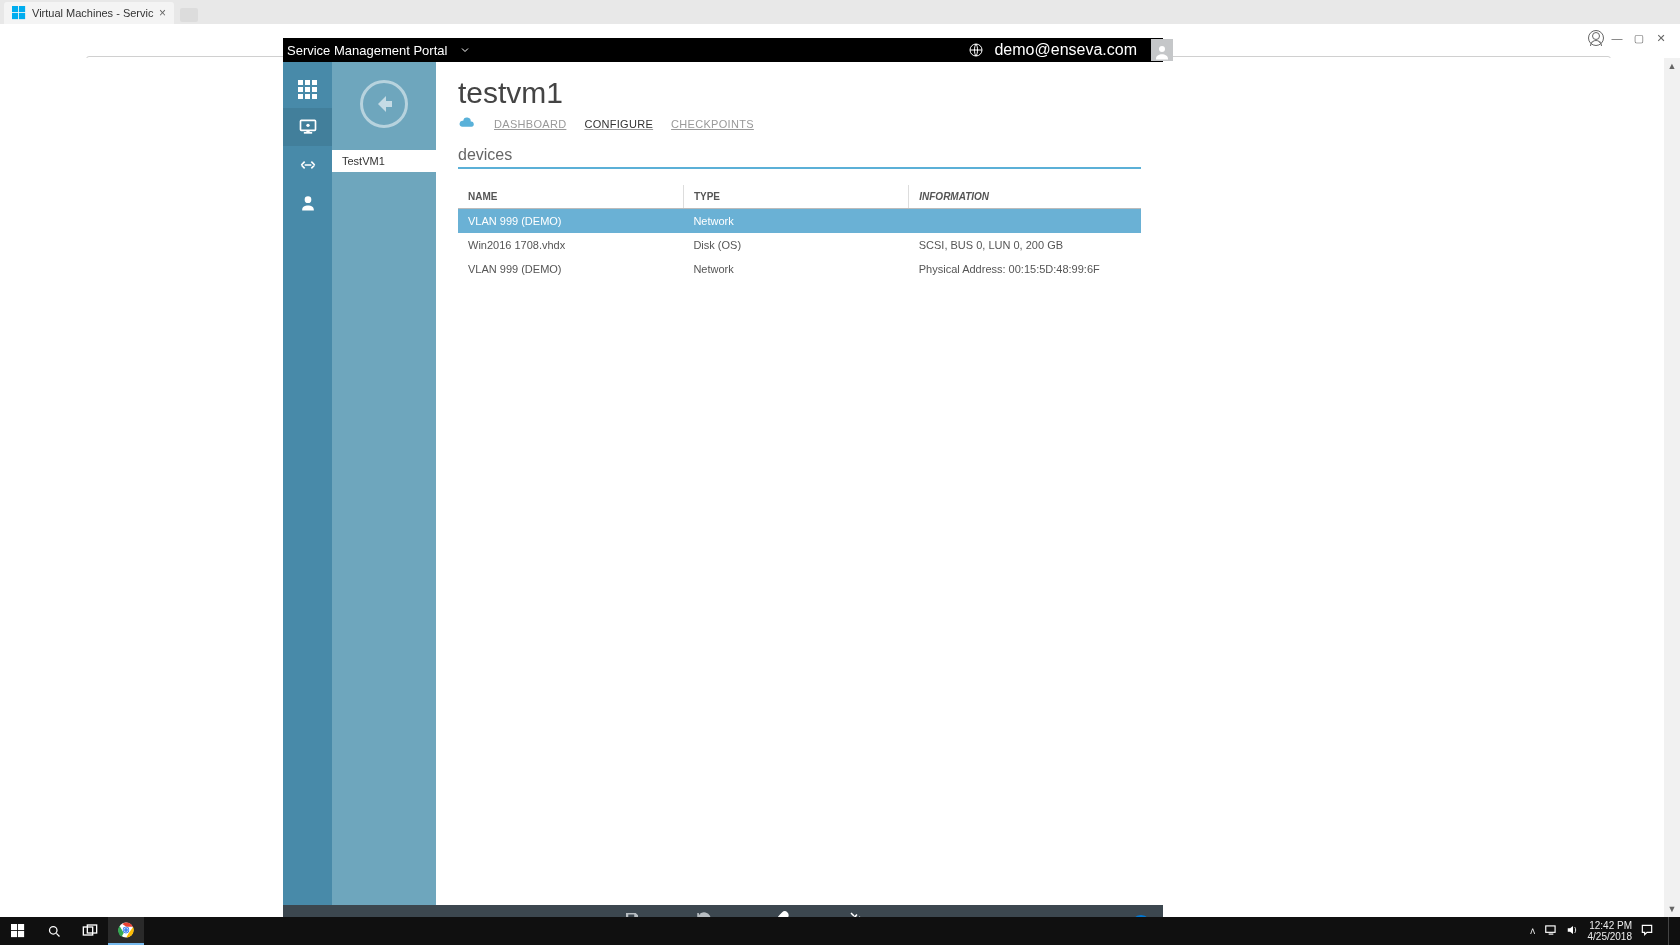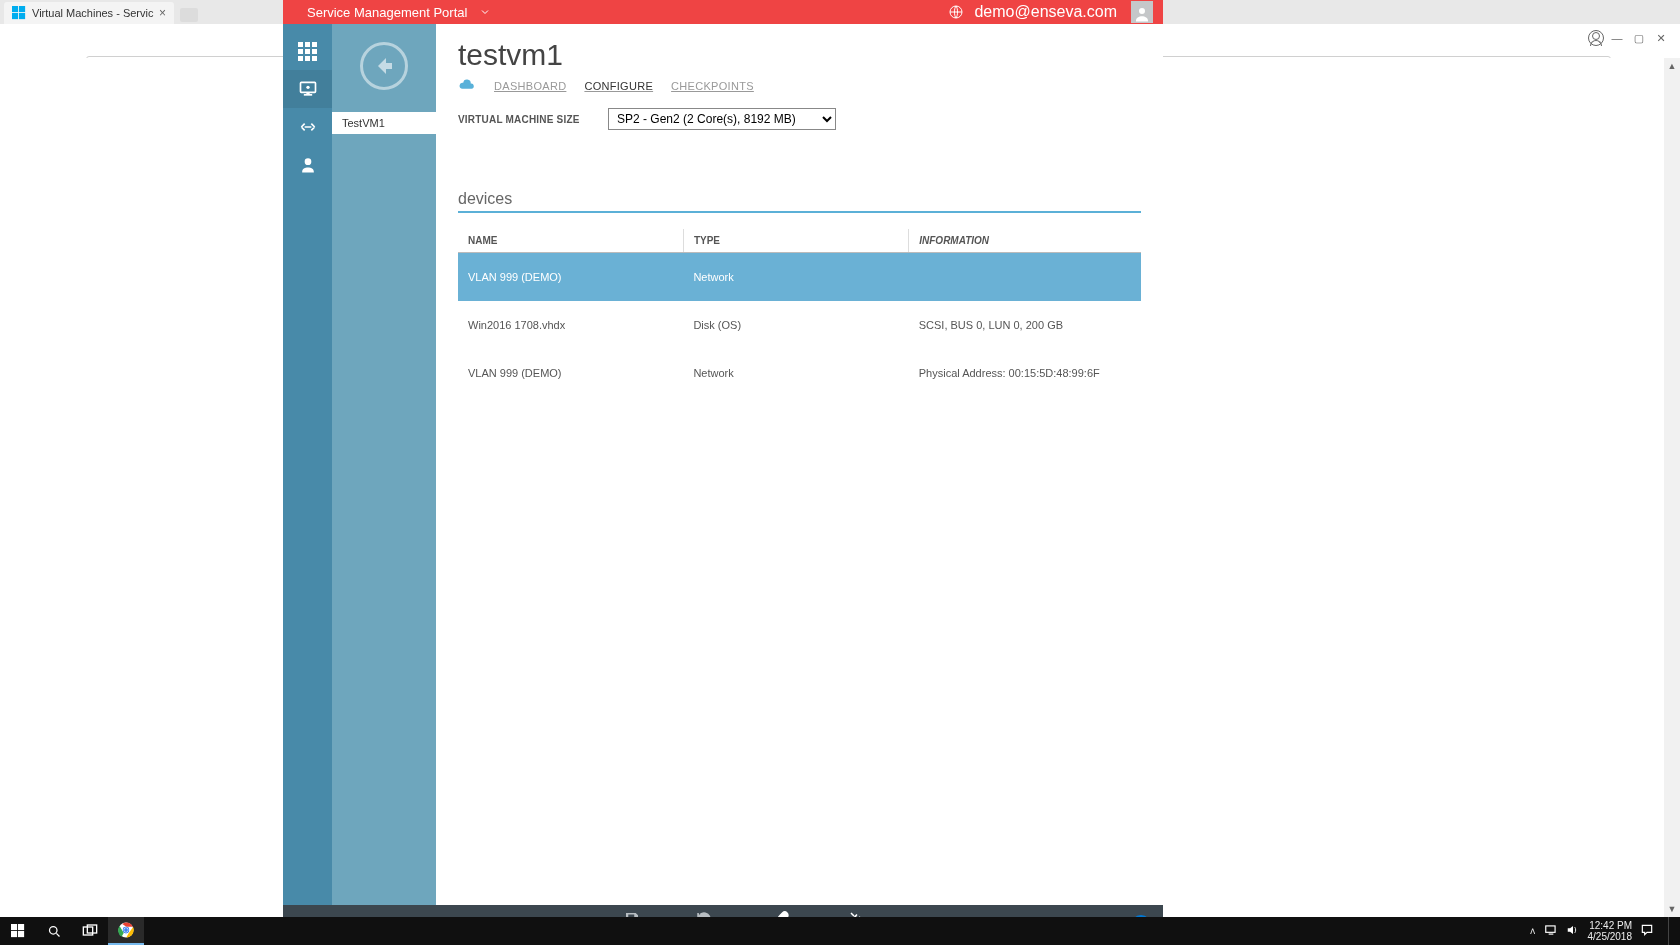--- a/index.html
+++ b/index.html
@@ -27,21 +27,21 @@
 .lock svg { width: 11px; height: 11px; margin-right: 3px; }
 .url-host { color: #0a8f0a; }
 .url-path { color: #333; }
 .url-proto { color: #888; }
 .addr-right { display: flex; gap: 6px; color: #5f6368; font-size: 13px; align-items: center; }
 
 
 .app-backdrop { position: absolute; top: 58px; left: 0; right: 16px; bottom: 28px; background: #fff; }
 .app-shell { width: 880px; position: absolute; left: 283px; top: 0; bottom: 0; display: flex; flex-direction: column; }
 
-.app-header { height: 24px; background: #ef4444; color: #fff; display: flex; align-items: center; font-size: 13px; padding: 0 24px; }
+.app-header { height: 24px; background: #000000; color: #fff; display: flex; align-items: center; font-size: 13px; padding: 0 4px; margin-top: 38px; }
 .app-header .portal-title { font-weight: 400; }
 .chev-down { margin-left: 12px; cursor: pointer; display: flex; align-items: center; }
 .hdr-right { margin-left: auto; display: flex; align-items: center; gap: 10px; font-size: 16px; }
 .globe-icon { display: inline-flex; }
 .avatar-box { width: 22px; height: 22px; background: #c5c7c9; margin-right: -14px; margin-left: 4px; display: flex; align-items: flex-end; justify-content: center; }
 .avatar-box svg { width: 18px; height: 18px; fill: #fff; }
 
 .app-body { flex: 1; position: relative; display: flex; background: #fff; overflow: hidden; }
 .rail { width: 49px; background: #488aa9; display: flex; flex-direction: column; align-items: center; padding-top: 8px; }
 .rail .rail-item { width: 49px; height: 38px; display: flex; align-items: center; justify-content: center; color: #fff; cursor: pointer; position: relative; }
@@ -66,21 +66,21 @@
 .section-head { font-size: 16px; font-weight: 400; color: #666; border-bottom: 2px solid #5bb0d7; padding-bottom: 3px; margin-bottom: 16px; position: relative; }
 .help-q { position: absolute; right: 0; bottom: 3px; width: 14px; height: 14px; border-radius: 50%; background: #ddd; color: #fff; font-size: 10px; text-align: center; line-height: 14px; }
 
 .form-row { display: flex; align-items: center; margin-bottom: 60px; }
 .form-label { font-size: 10px; font-weight: 600; color: #555; width: 150px; letter-spacing: 0.2px; }
 .form-select { width: 228px; height: 22px; font-size: 12px; padding: 0 4px; border: 1px solid #888; background: #fff; }
 
 .dev-table { width: 100%; font-size: 11px; border-collapse: collapse; margin-top: 8px; }
 .dev-table th { text-align: left; font-weight: 600; color: #555; padding: 6px 10px; border-bottom: 1px solid #bbb; font-size: 10px; }
 .dev-table th + th { border-left: 1px solid #ddd; }
-.dev-table td { padding: 18px 10px; color: #555; }
+.dev-table td { padding: 6px 10px; color: #555; }
 .dev-table tr.selected td { background: #6ab1d5; color: #fff; }
 .col-name { width: 33%; }
 .col-type { width: 33%; }
 .col-info { width: 34%; font-style: italic; }
 
 .app-footer { height: 40px; background: #3c474f; display: flex; align-items: center; color: #fff; font-size: 11px; }
 .btn-new { display: flex; align-items: center; gap: 8px; padding: 0 16px; cursor: pointer; height: 100%; }
 .btn-new .plus { font-size: 26px; font-weight: 700; }
 .ft-center { flex: 1; display: flex; align-items: center; justify-content: center; gap: 40px; }
 .ft-btn { display: flex; flex-direction: column; align-items: center; gap: 2px; cursor: pointer; font-size: 9px; color: #b8bec2; }
@@ -256,26 +256,20 @@
           <svg viewBox="0 0 24 18">
               <path d="M18 14H6a4 4 0 1 1 1-7.9A5 5 0 0 1 17 7a3.5 3.5 0 0 1 1 7z"></path>
             </svg>
         </span>
         <span class="tab-item">DASHBOARD</span>
         <span class="tab-item active">CONFIGURE</span>
         <span class="tab-item">CHECKPOINTS</span>
       </div>
 
 
-      <div class="form-row">
-        <div class="form-label">VIRTUAL MACHINE SIZE</div>
-        <select class="form-select">
-          <option>SP2 - Gen2 (2 Core(s), 8192 MB)</option>
-        </select>
-      </div>
 
       <div class="section-head">
         <span>devices</span>
       </div>
 
       <table class="dev-table">
         <thead>
           <tr>
             <th class="col-name">NAME</th>
             <th class="col-type">TYPE</th>

